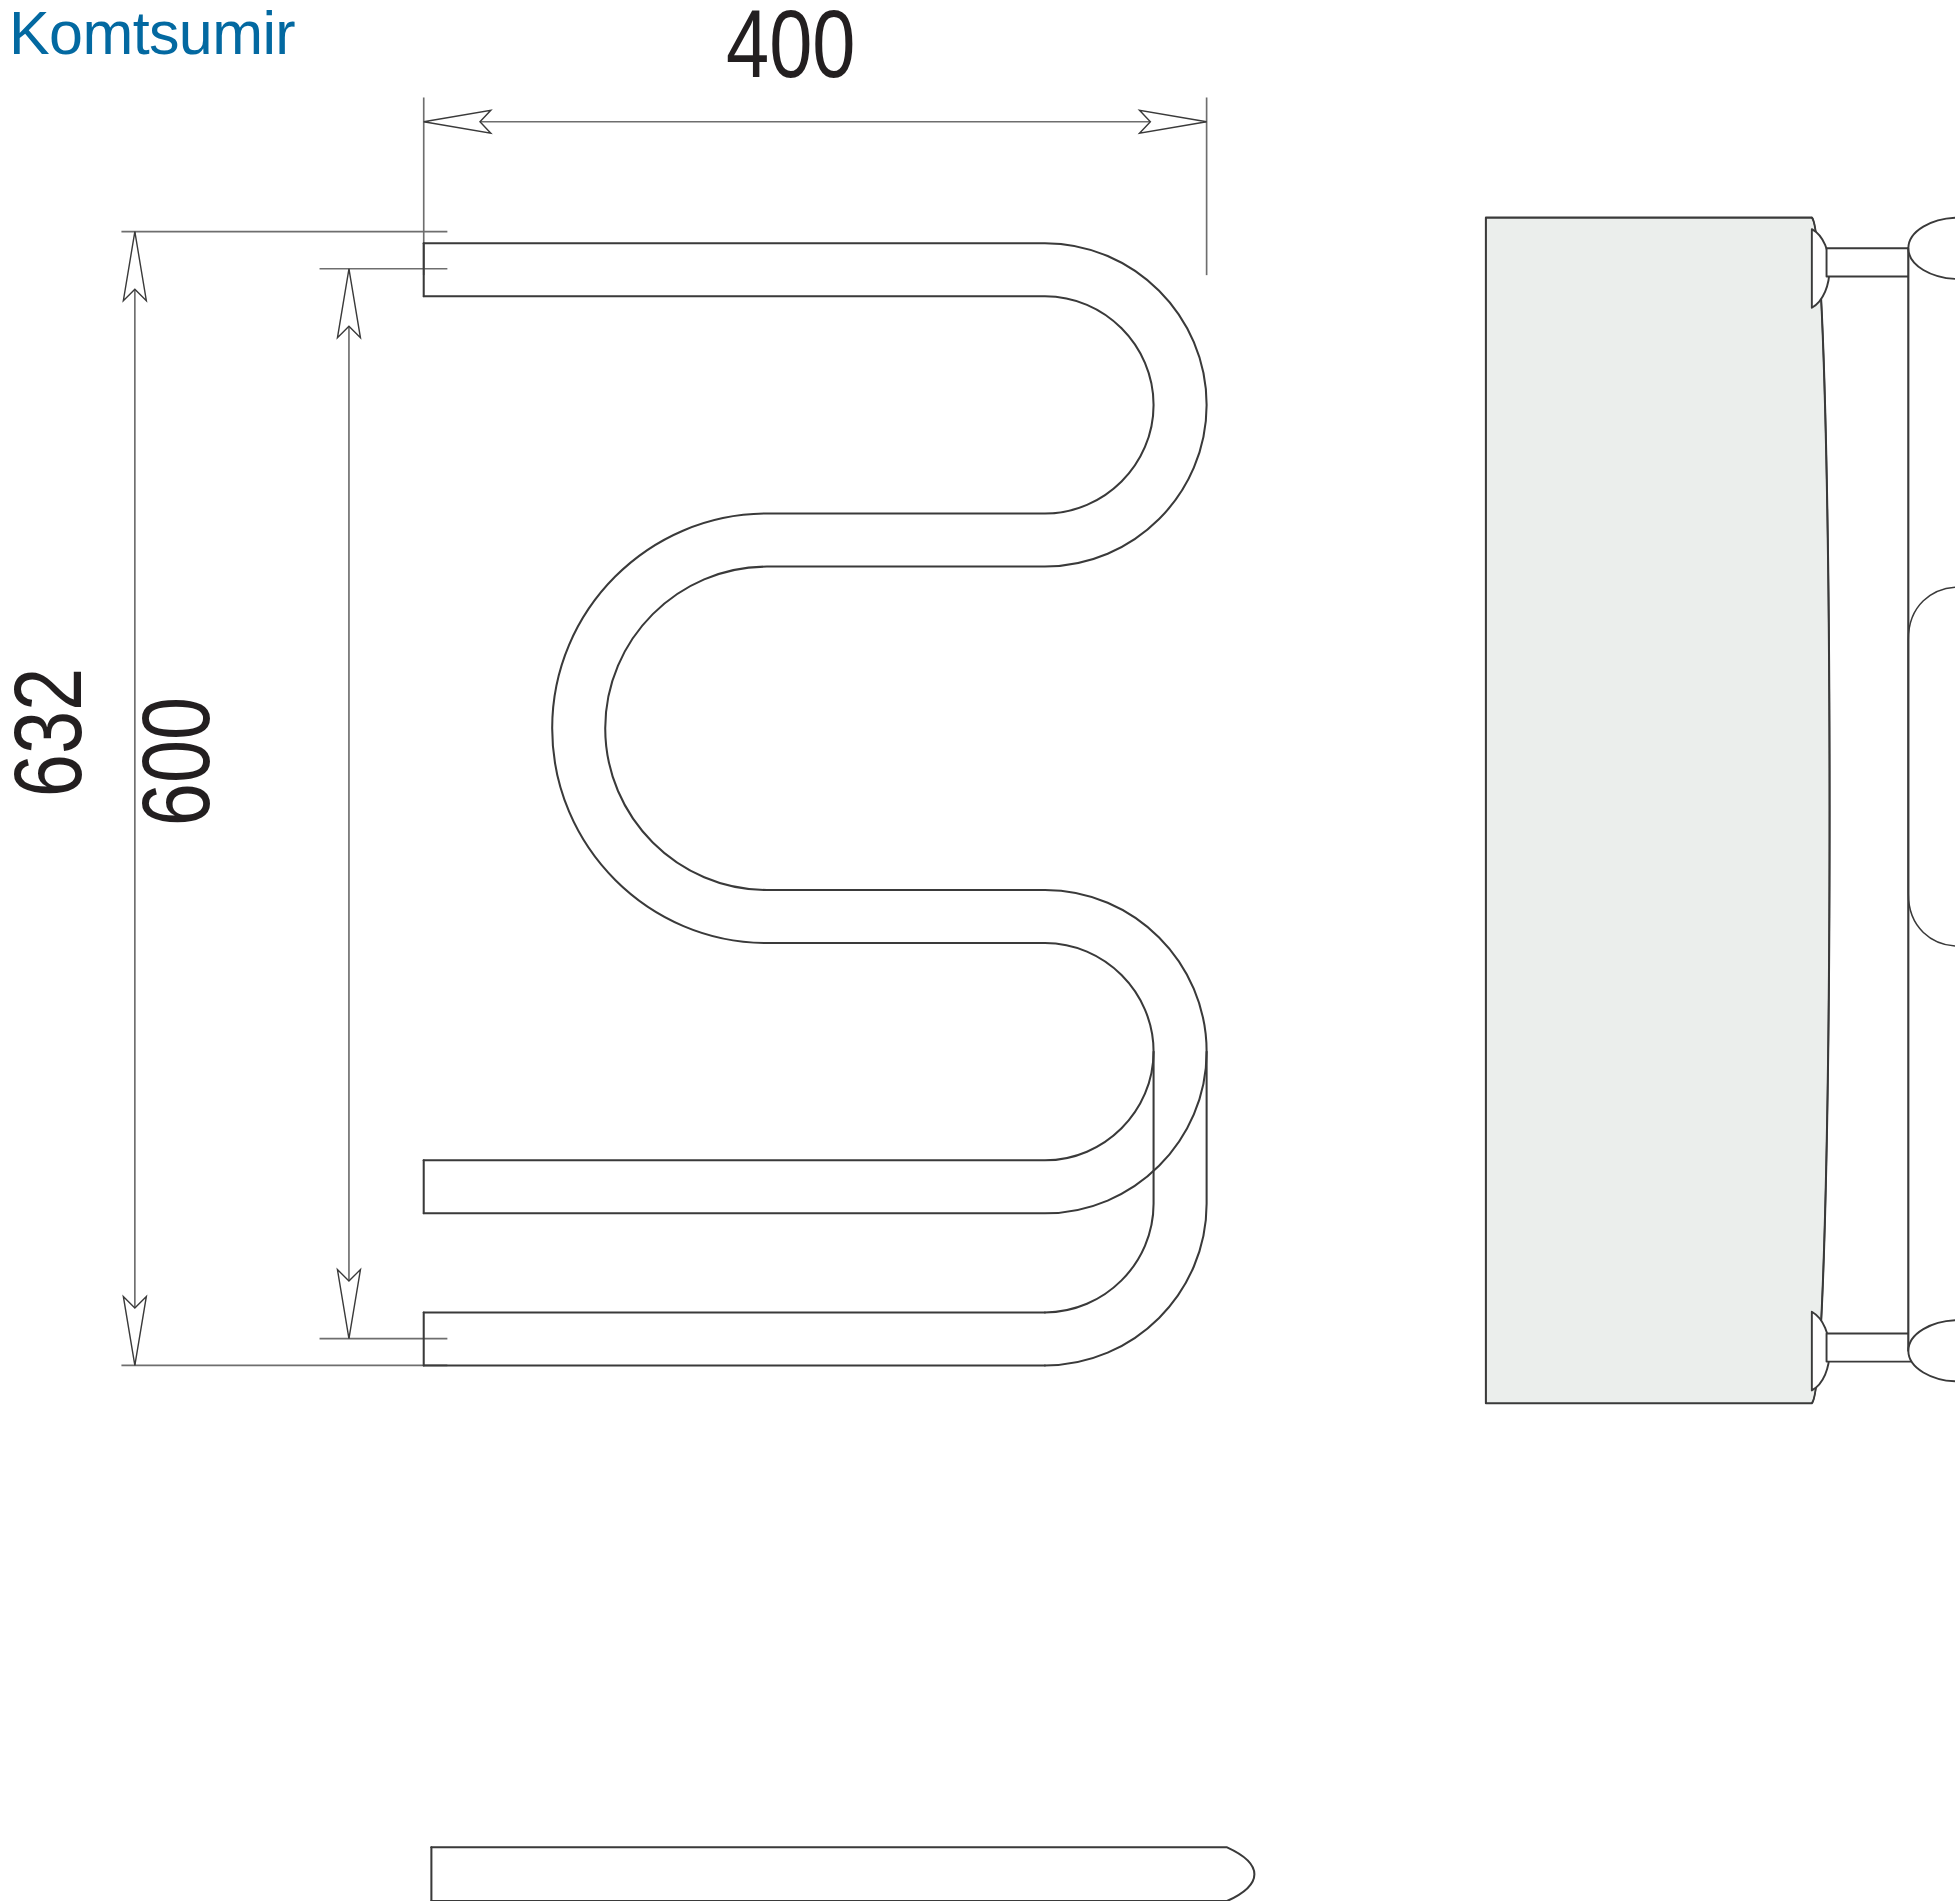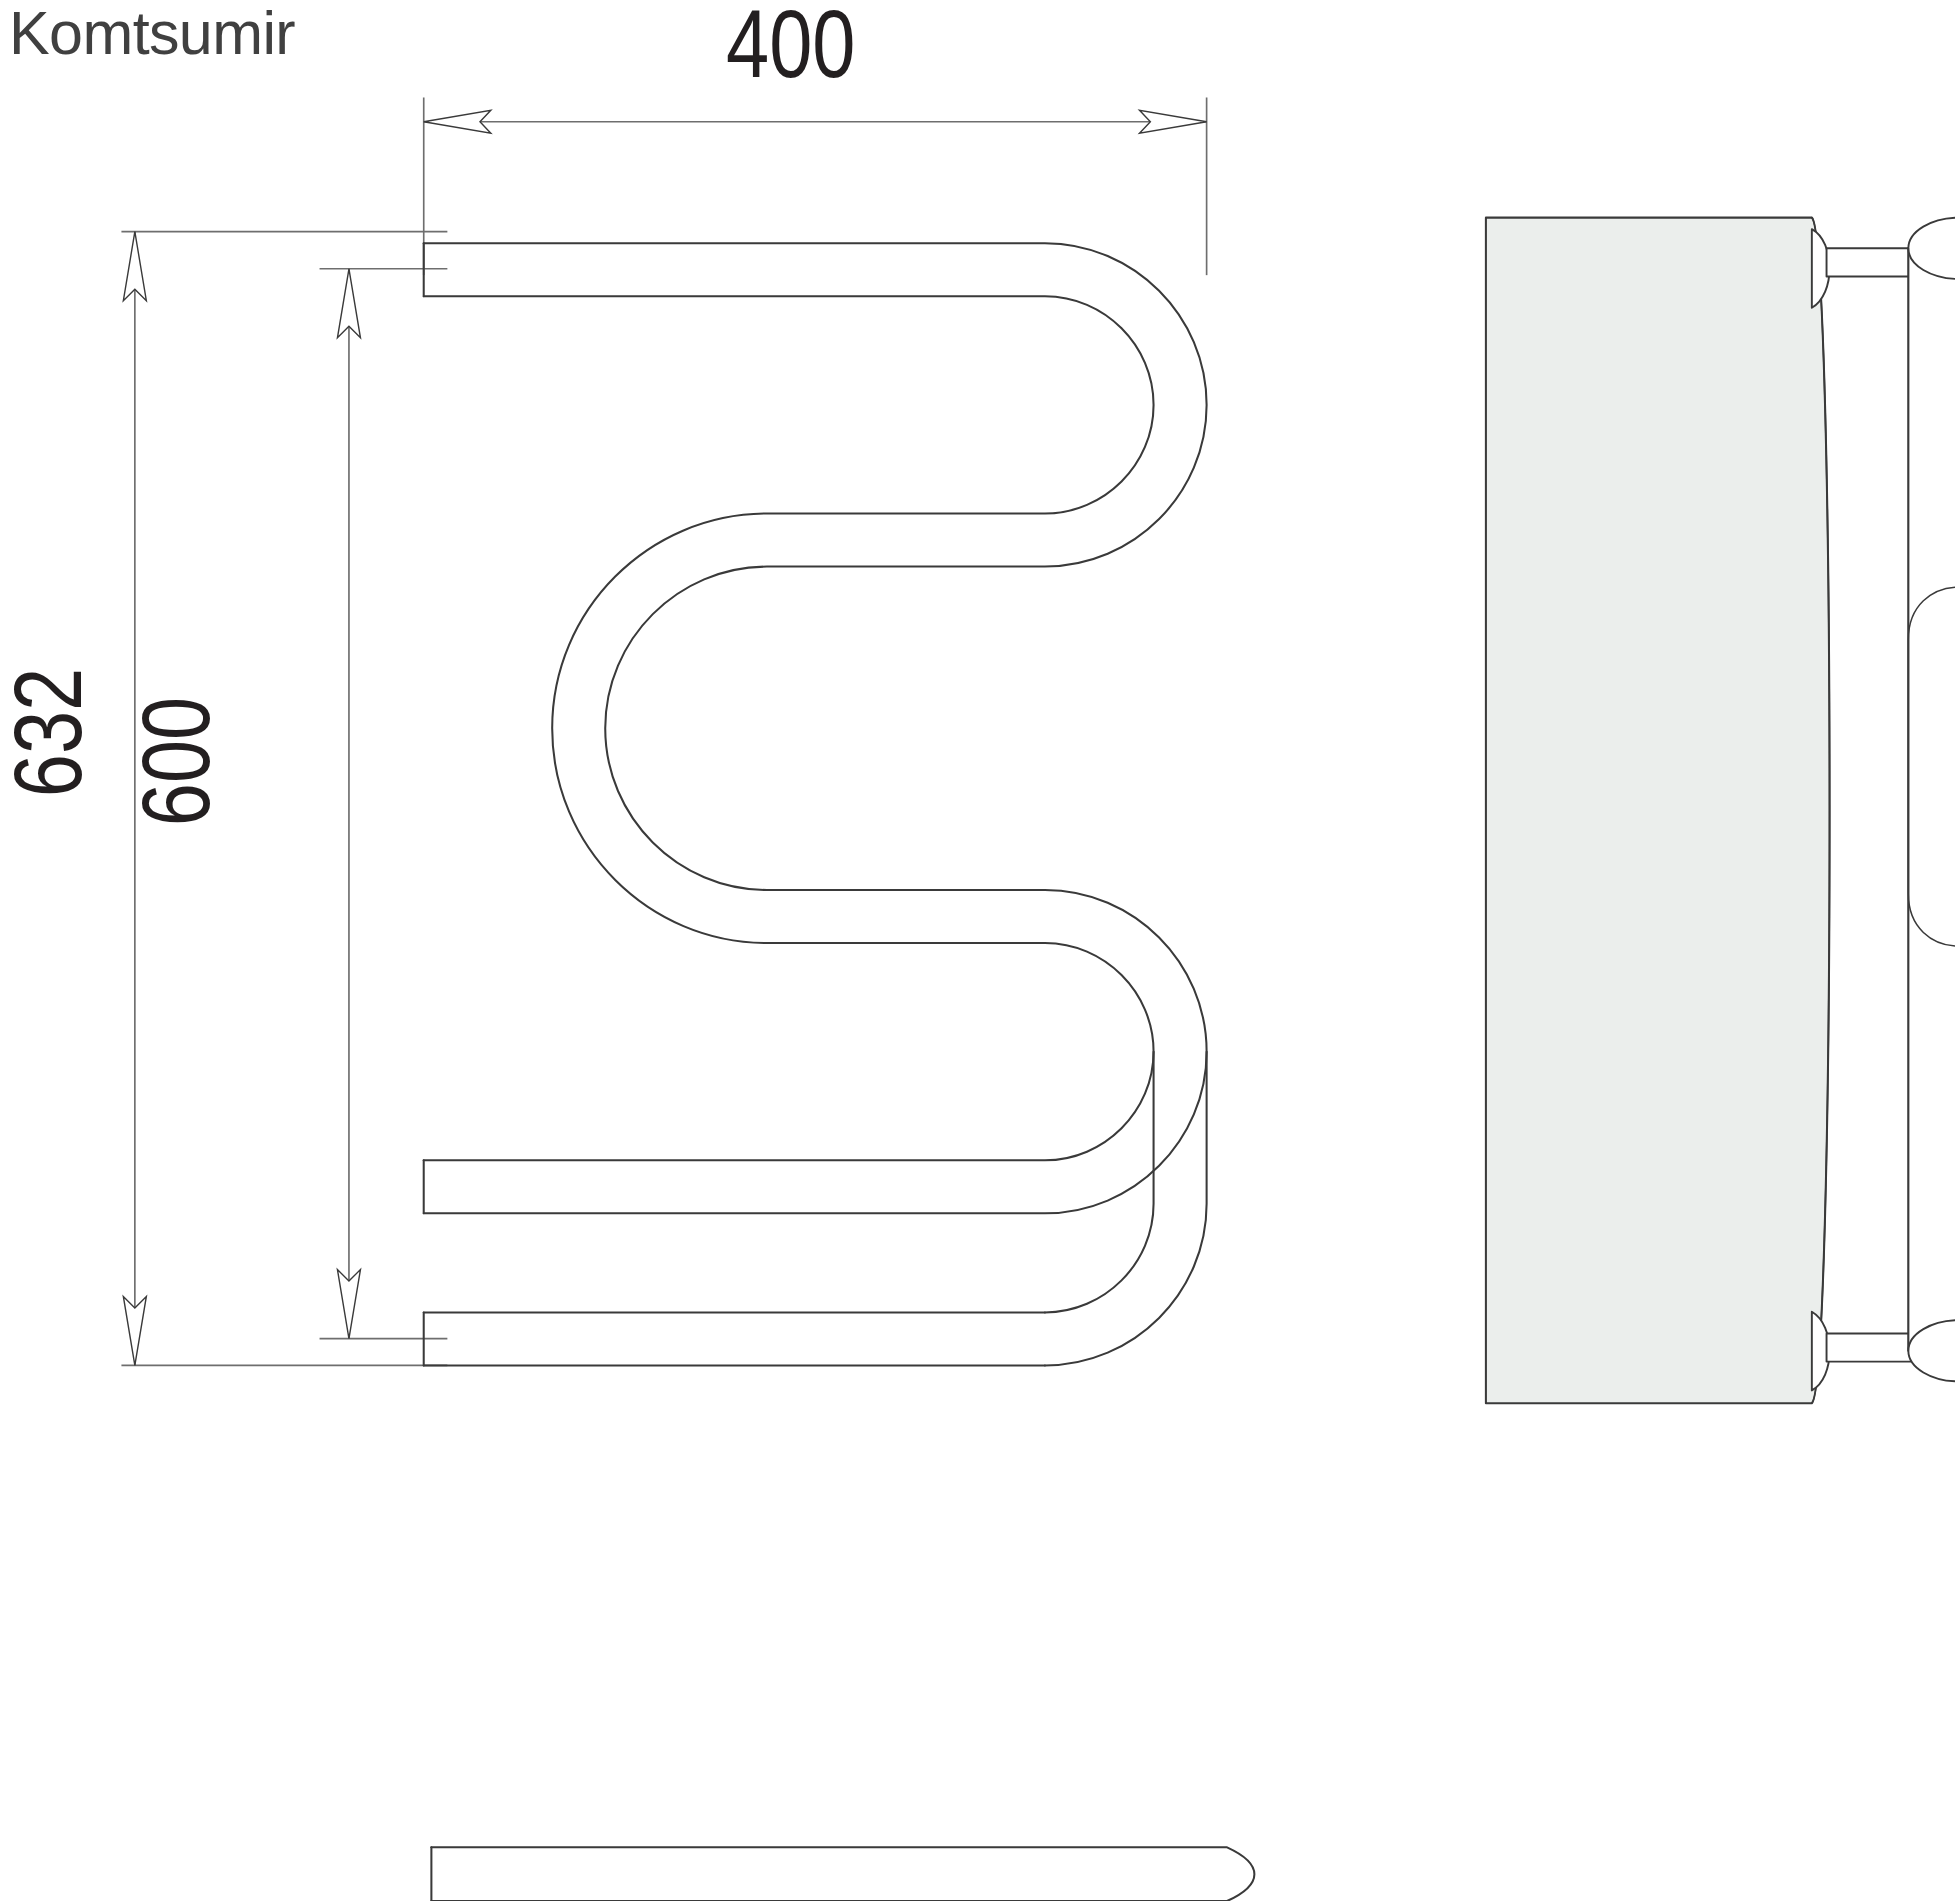--- a/index.html
+++ b/index.html
@@ -24,21 +24,21 @@
     position: absolute;
     left: 0; top: 0;
     width: 1955px;
     height: 1902px;
     display: block;
   }
   .watermark {
     position: absolute;
     left: 9px;
     top: 1.3px;
-    color: #404040;
+    color: #0369a1;
     font-family: "Liberation Sans", sans-serif;
     font-size: 61px;
     font-weight: 400;
     letter-spacing: -0.6px;
     line-height: 1.05;
     white-space: nowrap;
     user-select: none;
   }
   .dim-label {
     position: absolute;

